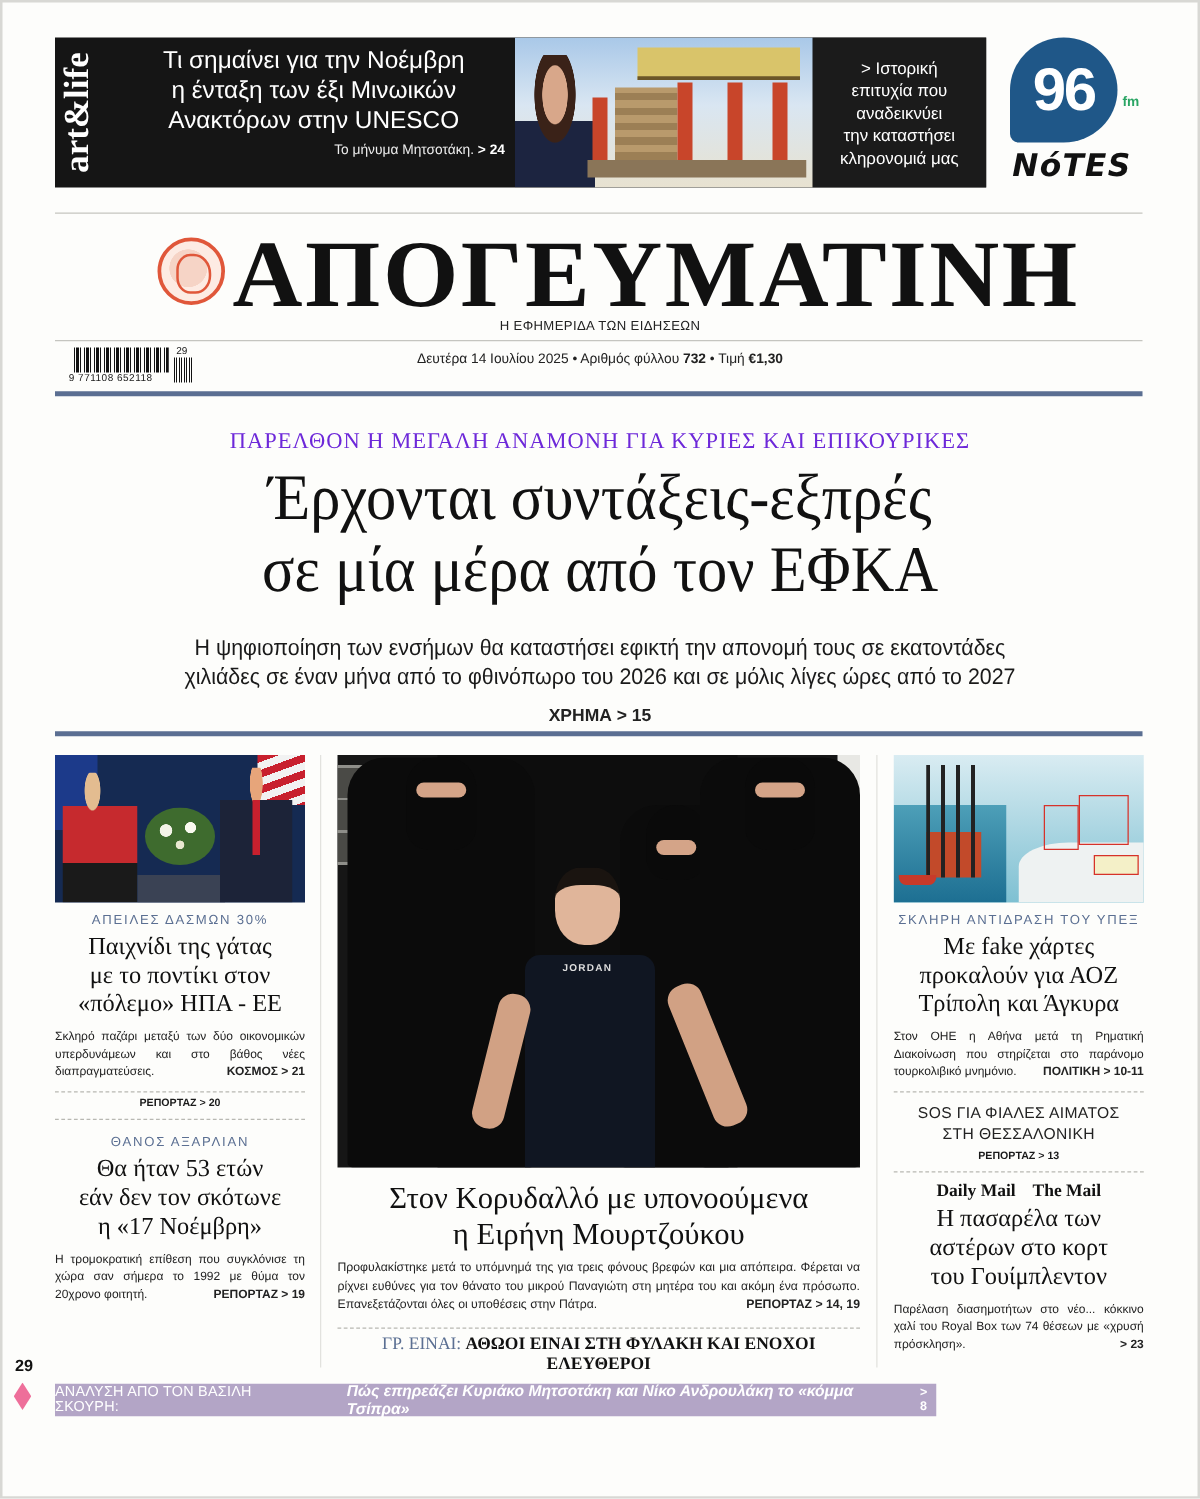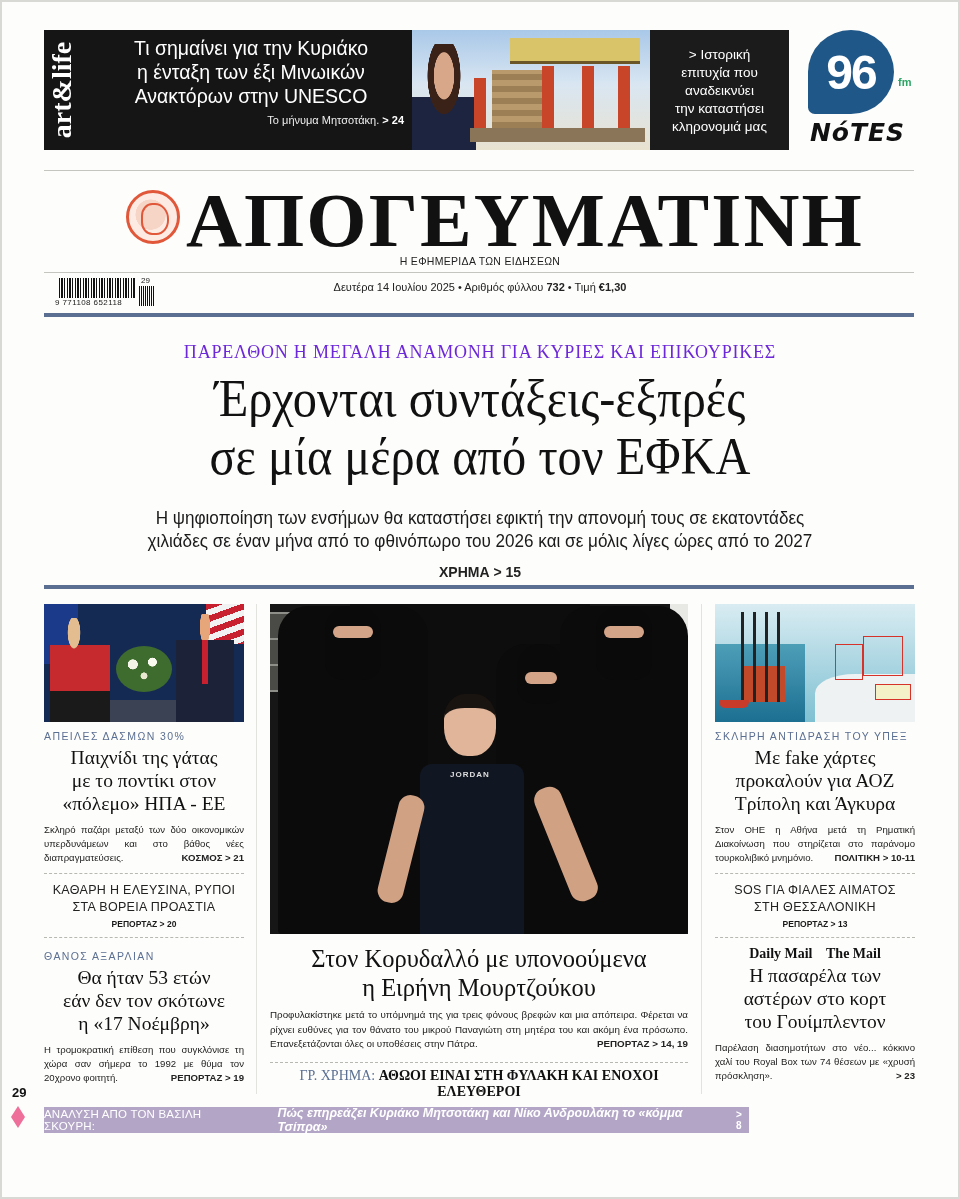--- a/index.html
+++ b/index.html
@@ -59,21 +59,21 @@
   .vsep { position: absolute; top: 604px; width: 1px; height: 490px; background: #e2e2de; }
   .photo-left { width: 200px; height: 118px; position: relative; overflow: hidden; background: #152a52; }
   .photo-left .eu { position: absolute; left: 0; top: 0; width: 34px; height: 60px; background: #1c3a8a; }
   .photo-left .flag { position: absolute; right: 0; top: 0; width: 38px; height: 40px; background: repeating-linear-gradient(160deg, #c8202e 0 6px, #f2f2f2 6px 12px); }
   .photo-left .p1 { position: absolute; left: 6px; top: 14px; width: 60px; height: 104px; background: radial-gradient(ellipse at 40% 14%, #e3bc90 0 12%, transparent 13%), linear-gradient(180deg, transparent 26%, #c62a2e 26% 70%, #1a1a1a 70%); border-radius: 20px 20px 0 0; }
   .photo-left .flowers { position: absolute; left: 72px; top: 42px; width: 56px; height: 46px; border-radius: 50%; background: radial-gradient(circle at 30% 40%, #f4f4e8 0 10%, transparent 11%), radial-gradient(circle at 65% 35%, #fafaf0 0 9%, transparent 10%), radial-gradient(circle at 50% 65%, #e8e8d0 0 8%, transparent 9%), #3e6b2e; }
   .photo-left .p2 { position: absolute; right: 10px; top: 10px; width: 58px; height: 108px; background: radial-gradient(ellipse at 50% 12%, #e7a57a 0 12%, transparent 13%), linear-gradient(180deg, transparent 24%, #1c2338 24%); border-radius: 20px 20px 0 0; }
   .photo-left .tie { position: absolute; right: 36px; top: 36px; width: 6px; height: 44px; background: #c8202e; }
   .photo-left .table { position: absolute; left: 66px; top: 96px; width: 70px; height: 22px; background: #3a4254; }
 
-  .sec-kicker { text-align: left; font-size: 10.5px; color: #5b6f92; letter-spacing: 1.4px; margin-top: 8px; }
+  .sec-kicker { text-align: center; font-size: 10.5px; color: #5b6f92; letter-spacing: 1.4px; margin-top: 8px; }
   .sec-title { text-align: center; font-family: "Liberation Serif", serif; font-size: 19.5px; line-height: 23px; color: #111; margin-top: 4px; }
   .sec-body { font-size: 9.6px; line-height: 14px; color: #222; margin-top: 8px; text-align: justify; }
   .sec-body .ref { font-weight: bold; float: right; }
   .dash { border-top: 1px dashed #b8b8b2; margin: 8px 0 0 0; }
   .caps-head { text-align: center; font-size: 12.5px; line-height: 17px; color: #222; margin-top: 8px; letter-spacing: 0.3px; }
   .caps-ref { text-align: center; font-size: 8.5px; font-weight: bold; margin-top: 3px; }
 
   .photo-center { position: absolute; left: 270px; top: 604px; width: 418px; height: 330px; overflow: hidden; background: #161616; }
   .photo-center .door { position: absolute; left: 80px; top: 0; width: 240px; height: 330px; background: #0d0d0d; }
   .photo-center .window { position: absolute; left: 0; top: 8px; width: 36px; height: 80px; background: repeating-linear-gradient(0deg, #8f8f8a 0 2px, #4a4a46 2px 26px); }
@@ -117,21 +117,21 @@
 </head>
 <body>
 
 <div class="frame"></div>
 
 <div class="banner">
   <div class="banner-side">
       <span>art&amp;life</span>
     </div>
   <div class="banner-main">
-    <div class="h">Τι σημαίνει για την Κυριάκο</div>
+    <div class="h">Τι σημαίνει για την Νοέμβρη</div>
     <div class="h">η ένταξη των έξι Μινωικών</div>
     <div class="h">Ανακτόρων στην UNESCO</div>
     <div class="sub"><span>Το μήνυμα Μητσοτάκη.</span> <b>&gt; 24</b></div>
   </div>
   <div class="banner-photo">
     <div class="person"></div>
     <div class="palace">
       <div class="roof"></div>
       <div class="wall"></div>
       <div class="col" style="left:4px;top:40px;height:58px;"></div>
@@ -211,24 +211,20 @@
   <div class="sec-title">
     <div>Παιχνίδι της γάτας</div>
     <div>με το ποντίκι στον</div>
     <div>«πόλεμο» ΗΠΑ - ΕΕ</div>
   </div>
   <div class="sec-body">
     <span>Σκληρό παζάρι μεταξύ των δύο οικονομικών υπερδυνάμεων και στο βάθος νέες διαπραγματεύσεις.</span>
     <span class="ref">ΚΟΣΜΟΣ &gt; 21</span>
   </div>
   <div class="dash"></div>
-  <div class="caps-head">
-    <div>ΚΑΘΑΡΗ Η ΕΛΕΥΣΙΝΑ, ΡΥΠΟΙ</div>
-    <div>ΣΤΑ ΒΟΡΕΙΑ ΠΡΟΑΣΤΙΑ</div>
-  </div>
   <div class="caps-ref">ΡΕΠΟΡΤΑΖ &gt; 20</div>
   <div class="dash"></div>
   <div class="sec-kicker" style="margin-top:12px;">ΘΑΝΟΣ ΑΞΑΡΛΙΑΝ</div>
   <div class="sec-title">
     <div>Θα ήταν 53 ετών</div>
     <div>εάν δεν τον σκότωνε</div>
     <div>η «17 Νοέμβρη»</div>
   </div>
   <div class="sec-body">
     <span>Η τρομοκρατική επίθεση που συγκλόνισε τη χώρα σαν σήμερα το 1992 με θύμα τον 20χρονο φοιτητή.</span>
@@ -263,21 +259,21 @@
 <div class="center-title">
   <div>Στον Κορυδαλλό με υπονοούμενα</div>
   <div>η Ειρήνη Μουρτζούκου</div>
 </div>
 <div class="center-body">
   <span>Προφυλακίστηκε μετά το υπόμνημά της για τρεις φόνους βρεφών και μια απόπειρα. Φέρεται να ρίχνει ευθύνες για τον θάνατο του μικρού Παναγιώτη στη μητέρα του και ακόμη ένα πρόσωπο. Επανεξετάζονται όλες οι υποθέσεις στην Πάτρα.</span>
   <span class="ref">ΡΕΠΟΡΤΑΖ &gt; 14, 19</span>
 </div>
 <div class="center-dash"></div>
 <div class="center-strap">
-  <span class="a">ΓΡ. ΧΡΗΜΑ:</span>
+  <span class="a">ΓΡ. ΕΙΝΑΙ:</span>
   <span class="b">ΑΘΩΟΙ ΕΙΝΑΙ ΣΤΗ ΦΥΛΑΚΗ ΚΑΙ ΕΝΟΧΟΙ ΕΛΕΥΘΕΡΟΙ</span>
 </div>
 
 <div class="col-right">
   <div class="photo-right">
     <div class="sea"></div>
     <div class="land"></div>
     <div class="rig"></div>
     <div class="boat"></div>
     <div class="zone1"></div>

